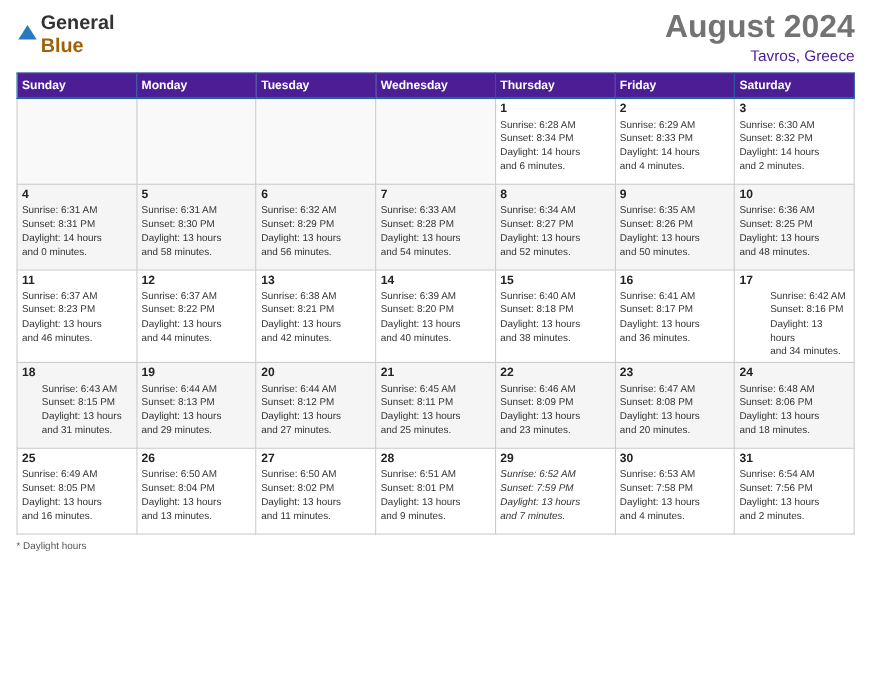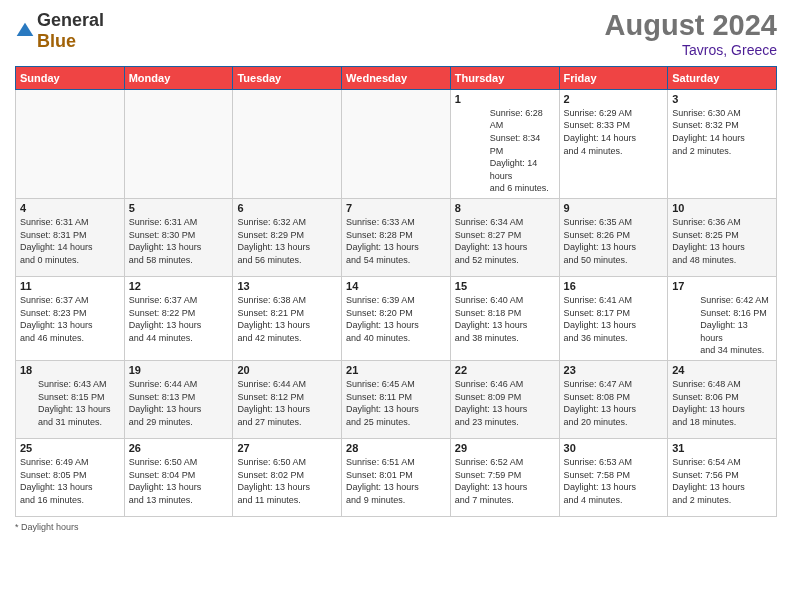--- a/index.html
+++ b/index.html
@@ -52,21 +52,21 @@
     .location {
       font-size: 14px;
       color: #4c1d95;
     }
     table {
       width: 100%;
       border-collapse: collapse;
       table-layout: fixed;
     }
     thead th {
-      background: #ef4444;
+      background: #4c1d95;
       color: #fff;
       font-size: 11px;
       font-weight: bold;
       padding: 5px 4px;
       text-align: left;
       border: 1px solid #1a5fa0;
     }
     tbody td {
       border: 1px solid #ccc;
       vertical-align: top;
@@ -133,21 +133,21 @@
         </tr>
     </thead>
     <tbody id="calendar-body">
     <tr>
           <td class="empty-cell"></td>
           <td class="empty-cell"></td>
           <td class="empty-cell"></td>
           <td class="empty-cell"></td>
           <td>
             <span class="day-number">1</span>
-            <div class="day-info" style="white-space: pre-line; margin-left: 35px;">Sunrise: 6:28 AM
+            <div class="day-info" style="white-space: pre-line;">Sunrise: 6:28 AM
 Sunset: 8:34 PM
 Daylight: 14 hours
 and 6 minutes.</div>
           </td>
           <td>
             <span class="day-number">2</span>
             <div class="day-info" style="white-space: pre-line;">Sunrise: 6:29 AM
 Sunset: 8:33 PM
 Daylight: 14 hours
 and 4 minutes.</div>
@@ -337,21 +337,21 @@
           </td>
           <td>
             <span class="day-number">28</span>
             <div class="day-info" style="white-space: pre-line;">Sunrise: 6:51 AM
 Sunset: 8:01 PM
 Daylight: 13 hours
 and 9 minutes.</div>
           </td>
           <td>
             <span class="day-number">29</span>
-            <div class="day-info" style="white-space: pre-line;">Sunrise: 6:52 AM
+            <div class="day-info" style="white-space: pre-line; font-style: italic;">Sunrise: 6:52 AM
 Sunset: 7:59 PM
 Daylight: 13 hours
 and 7 minutes.</div>
           </td>
           <td>
             <span class="day-number">30</span>
             <div class="day-info" style="white-space: pre-line;">Sunrise: 6:53 AM
 Sunset: 7:58 PM
 Daylight: 13 hours
 and 4 minutes.</div>

